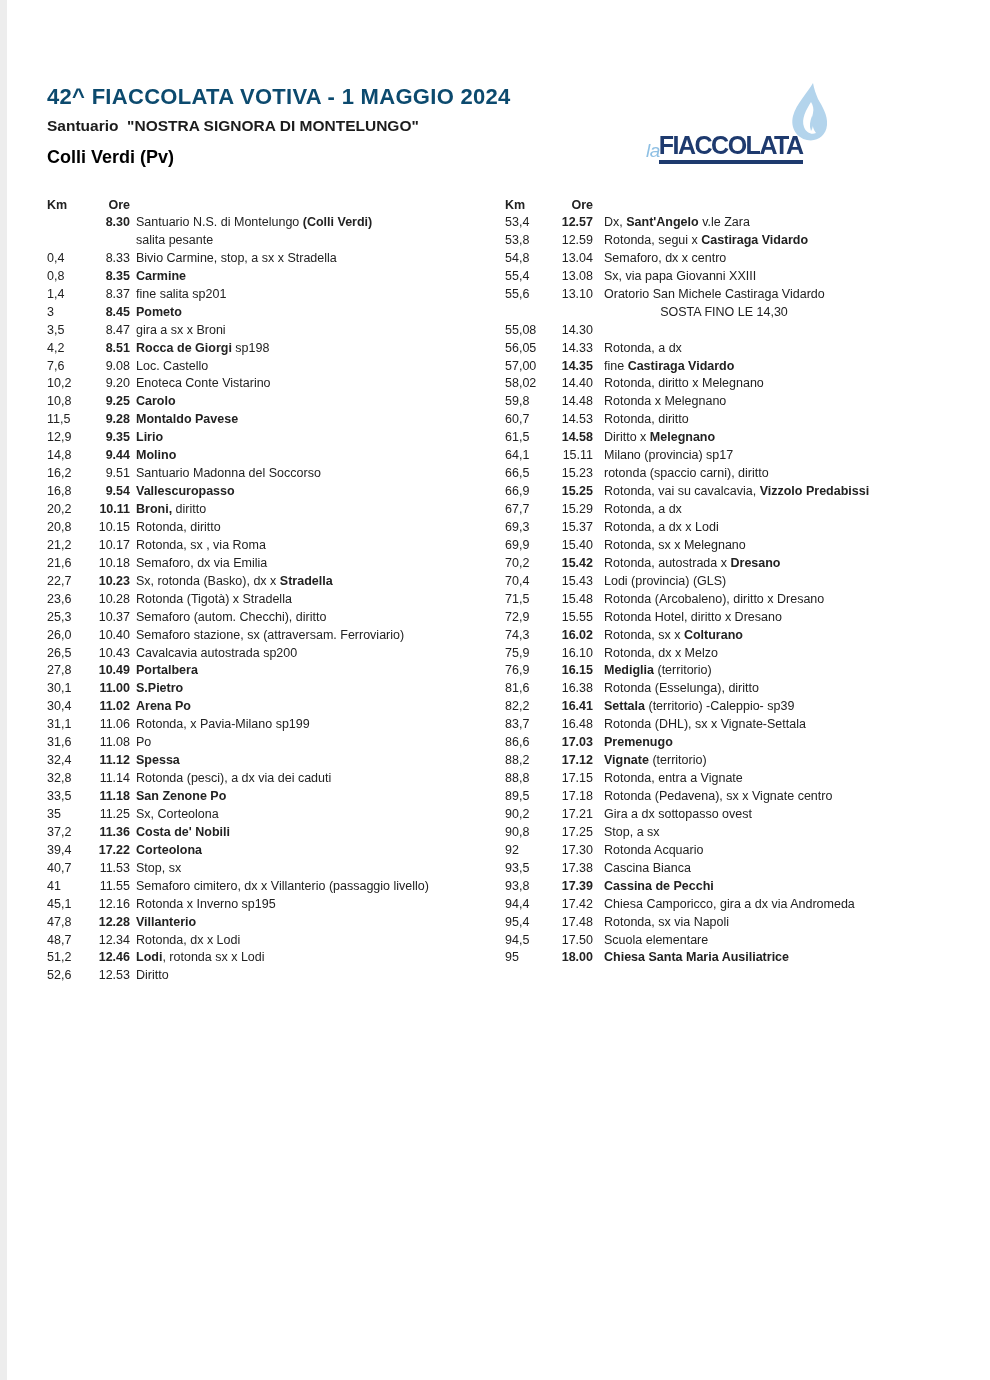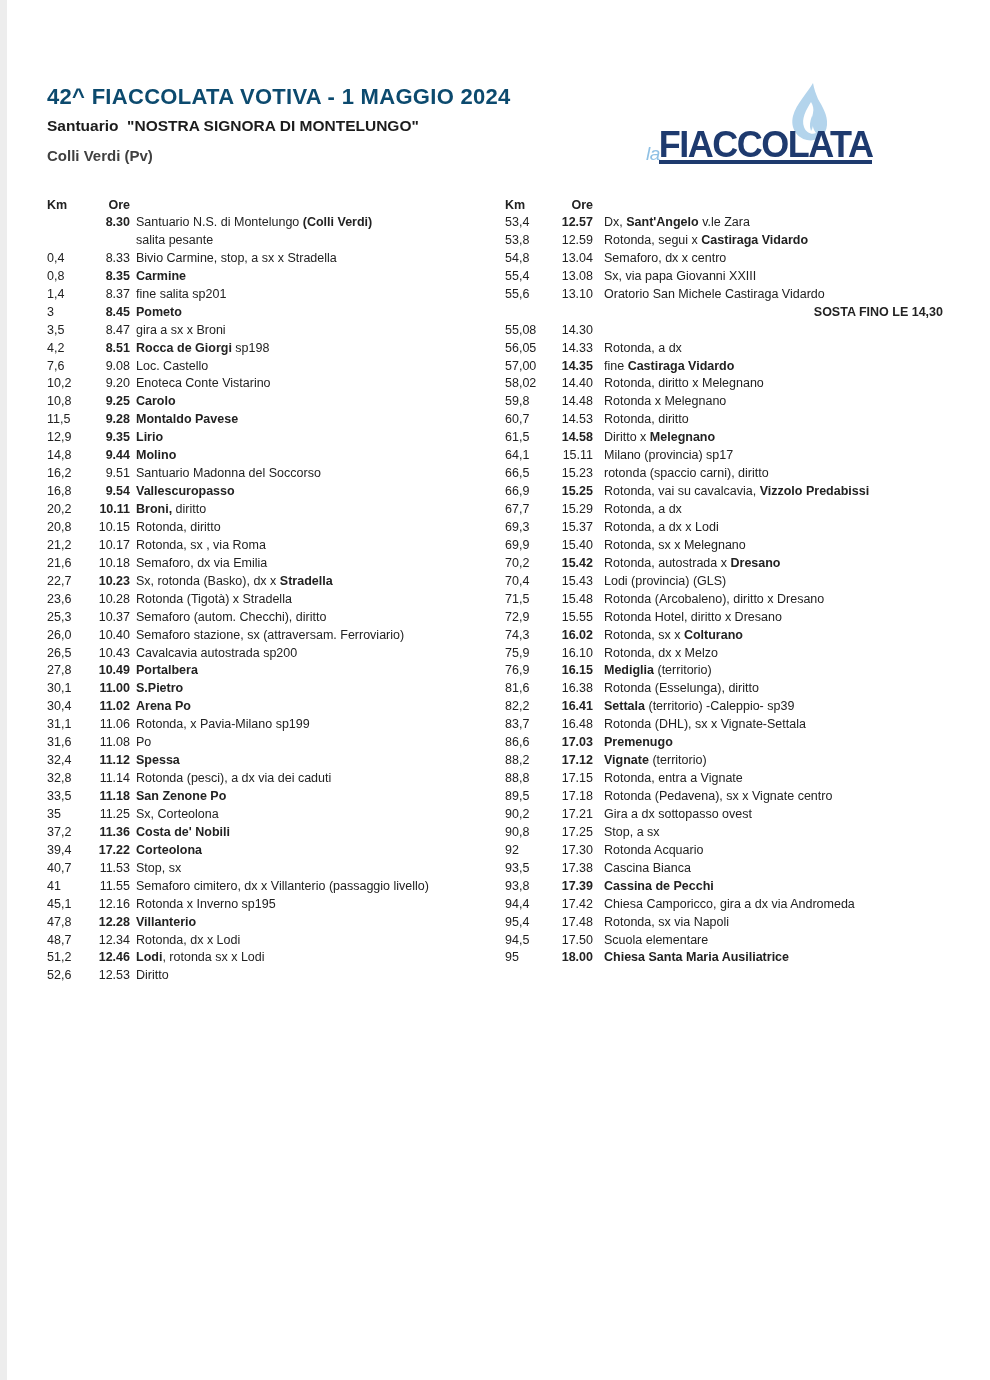--- a/index.html
+++ b/index.html
@@ -12,51 +12,51 @@
   .doc-title{
     position:absolute;left:47px;top:84px;
     font-size:22px;font-weight:bold;letter-spacing:.3px;white-space:pre;color:#0c4a6e;
   }
   .doc-subtitle{
     position:absolute;left:47px;top:117px;
     font-size:15.5px;font-weight:bold;white-space:pre;color:#1c1c1c;
   }
   .doc-city{
     position:absolute;left:47px;top:147px;
-    font-size:15px;font-weight:bold;white-space:pre;color:#404040;
+    font-size:18px;font-weight:bold;white-space:pre;color:#000000;
   }
   
   .logo{position:absolute;left:646px;top:86px;width:215px;height:92px;}
   .logo-flame{position:absolute;left:140px;top:-4px;width:46px;height:62px;}
   .logo-text{position:absolute;left:0;top:44px;white-space:nowrap;}
   .logo-la{
     font-size:19px;font-weight:normal;font-style:italic;color:#8fc0e4;
     position:relative;top:3px;margin-right:-1px;letter-spacing:-.5px;
   }
   .logo-name{
-    font-size:36px;font-weight:bold;color:#1e3a6e;letter-spacing:-1.5px;
+    font-size:25px;font-weight:bold;color:#1e3a6e;letter-spacing:-1.5px;
     border-bottom:4px solid #1e3a6e;padding-bottom:0px;display:inline-block;line-height:30px;
   }
   
   .route-table{position:absolute;top:196px;left:0;width:990px;font-size:12.5px;}
   .col{position:absolute;top:0;}
   .col-left{left:47px;width:445px;}
   .col-right{left:505px;width:438px;}
   .hdr{display:flex;height:18px;line-height:18px;font-weight:bold;color:#222;}
   .row{display:flex;height:17.95px;line-height:17.95px;white-space:nowrap;}
   .c-km{flex:none;text-align:left;}
   .c-ore{flex:none;text-align:right;}
   .c-desc{flex:1;overflow:visible;}
   .col-left  .c-km{width:45px;}
   .col-left  .c-ore{width:38px;margin-right:6px;}
   .col-right .c-km{width:48px;}
   .col-right .c-ore{width:40px;margin-right:11px;}
   .hdr .c-ore{text-align:right;}
   .b{font-weight:bold;}
-  .note{width:100%;text-align:right;font-weight:bold;}
+  .note{width:100%;text-align:center;font-weight:normal;}
 </style>
 </head>
 <body>
 
 <div class="page-edge"></div>
 
 <div class="doc-title">42^ FIACCOLATA VOTIVA - 1 MAGGIO 2024</div>
 <div class="doc-subtitle">Santuario  "NOSTRA SIGNORA DI MONTELUNGO"</div>
 <div class="doc-city">Colli Verdi (Pv)</div>
 

